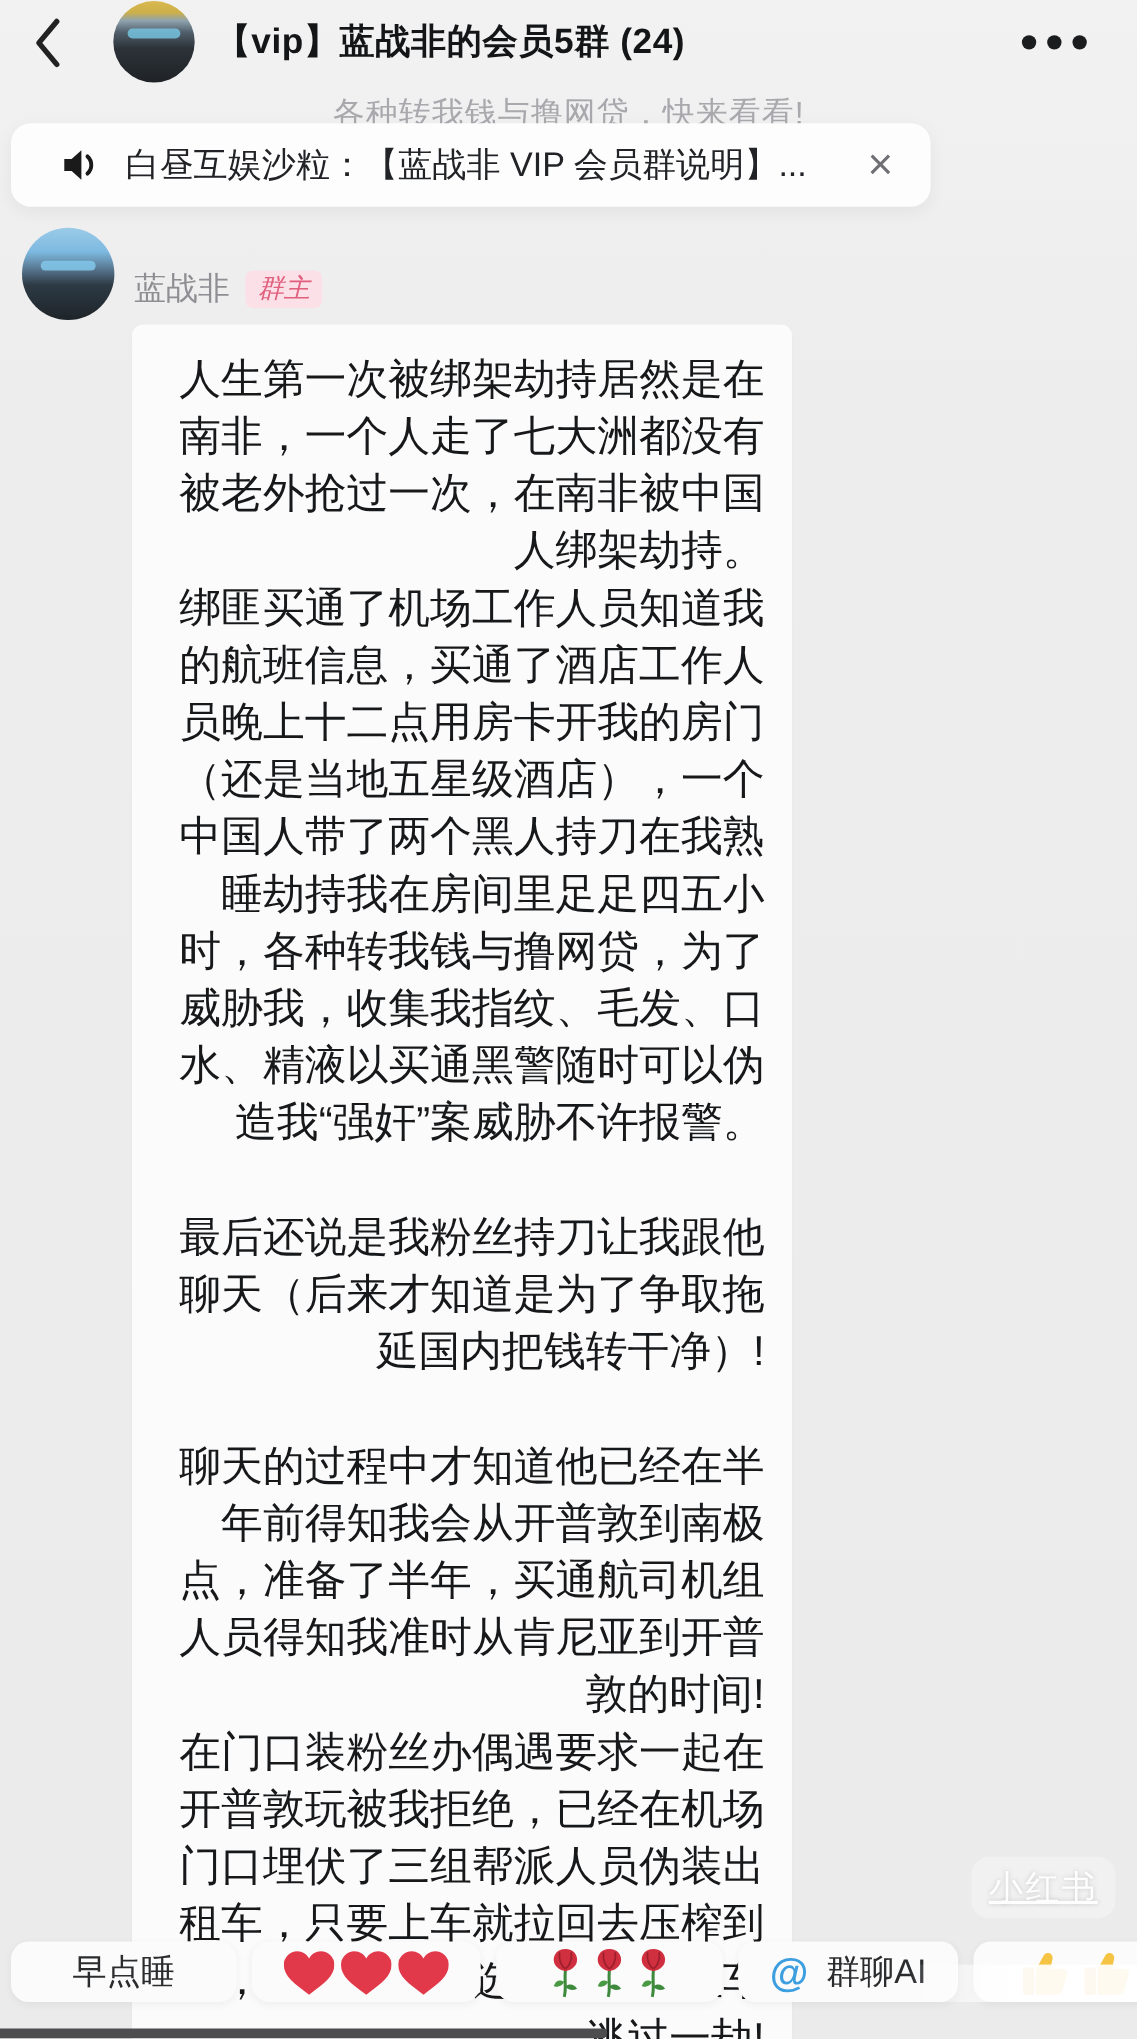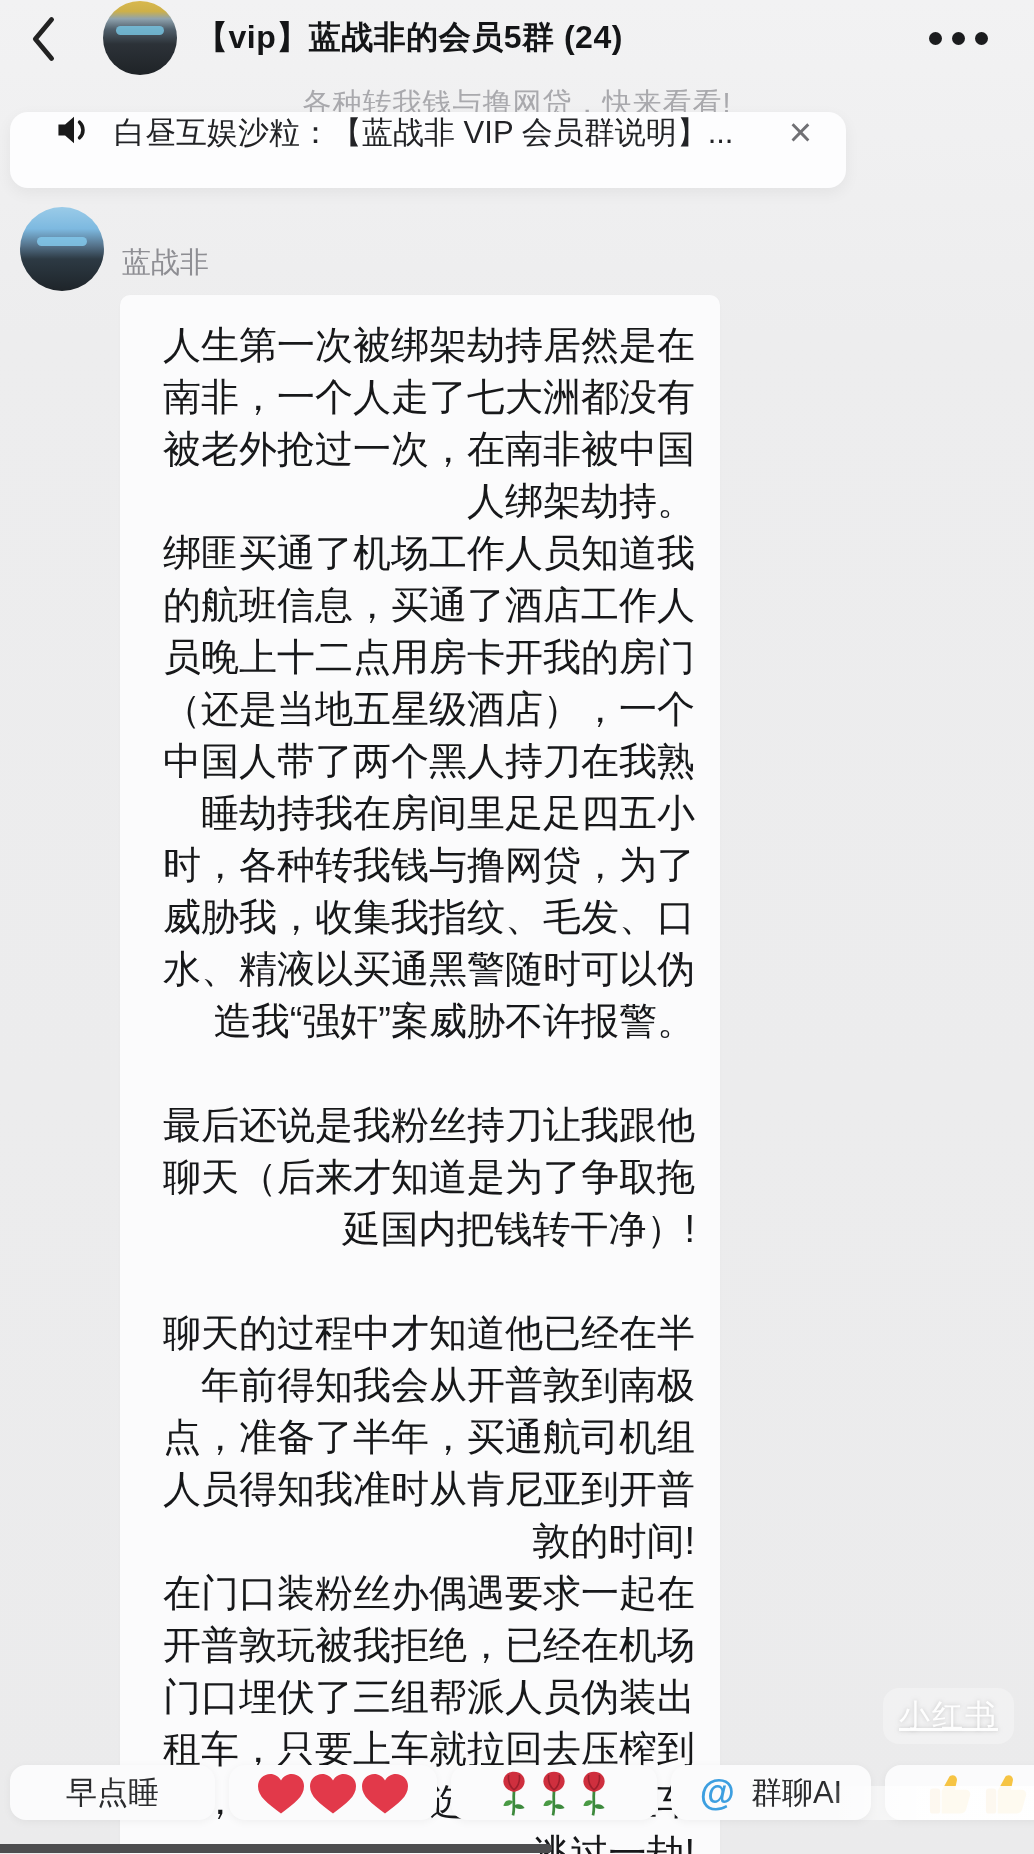--- a/index.html
+++ b/index.html
@@ -23,33 +23,33 @@
   .more-btn i{width:13px;height:13px;border-radius:50%;background:#1b1c1e;display:block;}
   
   .notice-strip{
     position:absolute;top:84px;left:0;right:0;height:30px;overflow:hidden;
     text-align:center;font-size:29px;color:#a9a9ad;z-index:1;letter-spacing:1px;
   }
   
   .announce-card{
     position:absolute;top:112px;left:10px;width:836px;height:76px;z-index:2;
     background:#fdfdfe;border-radius:18px;box-shadow:0 5px 16px rgba(0,0,0,.055);
-    display:flex;align-items:flex-start;cursor:pointer;
+    display:flex;align-items:center;cursor:pointer;
   }
   .announce-card .speaker{margin-left:44px;flex:0 0 auto;display:flex;}
   .announce-card .a-text{margin-left:20px;flex:1;font-size:31px;color:#222326;white-space:nowrap;overflow:hidden;}
   .announce-card .close{flex:0 0 auto;margin-right:34px;font-size:40px;line-height:1;color:#707074;cursor:pointer;}
   
   .msg-avatar{
     position:absolute;left:20px;top:207px;width:84px;height:84px;border-radius:50%;cursor:pointer;
     background:linear-gradient(180deg,#9acbe8 0%,#7db9e0 26%,#55728a 46%,#2d3a44 62%,#1e2429 100%);
     overflow:hidden;
   }
   .msg-avatar .shades{position:absolute;left:20%;right:20%;top:36%;height:11%;border-radius:6px;background:rgba(130,200,235,.85);}
-  .sender-row{position:absolute;left:122px;top:243px;display:flex;align-items:center;gap:14px;flex-direction:column;}
+  .sender-row{position:absolute;left:122px;top:243px;display:flex;align-items:center;gap:14px;}
   .sender-name{font-size:29px;color:#8e8e93;}
   .sender-badge{font-size:24px;color:#e0607e;background:#fbe0e8;border-radius:7px;padding:4px 11px;line-height:1.1;font-style:italic;}
   .bubble{
     position:absolute;left:120px;top:295px;width:600px;box-sizing:border-box;
     background:#fbfbfc;border-radius:10px;padding:24px 25px 26px 25px;
     box-shadow:0 1px 3px rgba(0,0,0,.03);
   }
   .bubble .msg-text{font-size:38px;line-height:52px;color:#17181a;white-space:pre-line;text-align:right;}
   
   .chips{position:absolute;top:1765px;left:10px;display:flex;gap:14px;z-index:3;}

